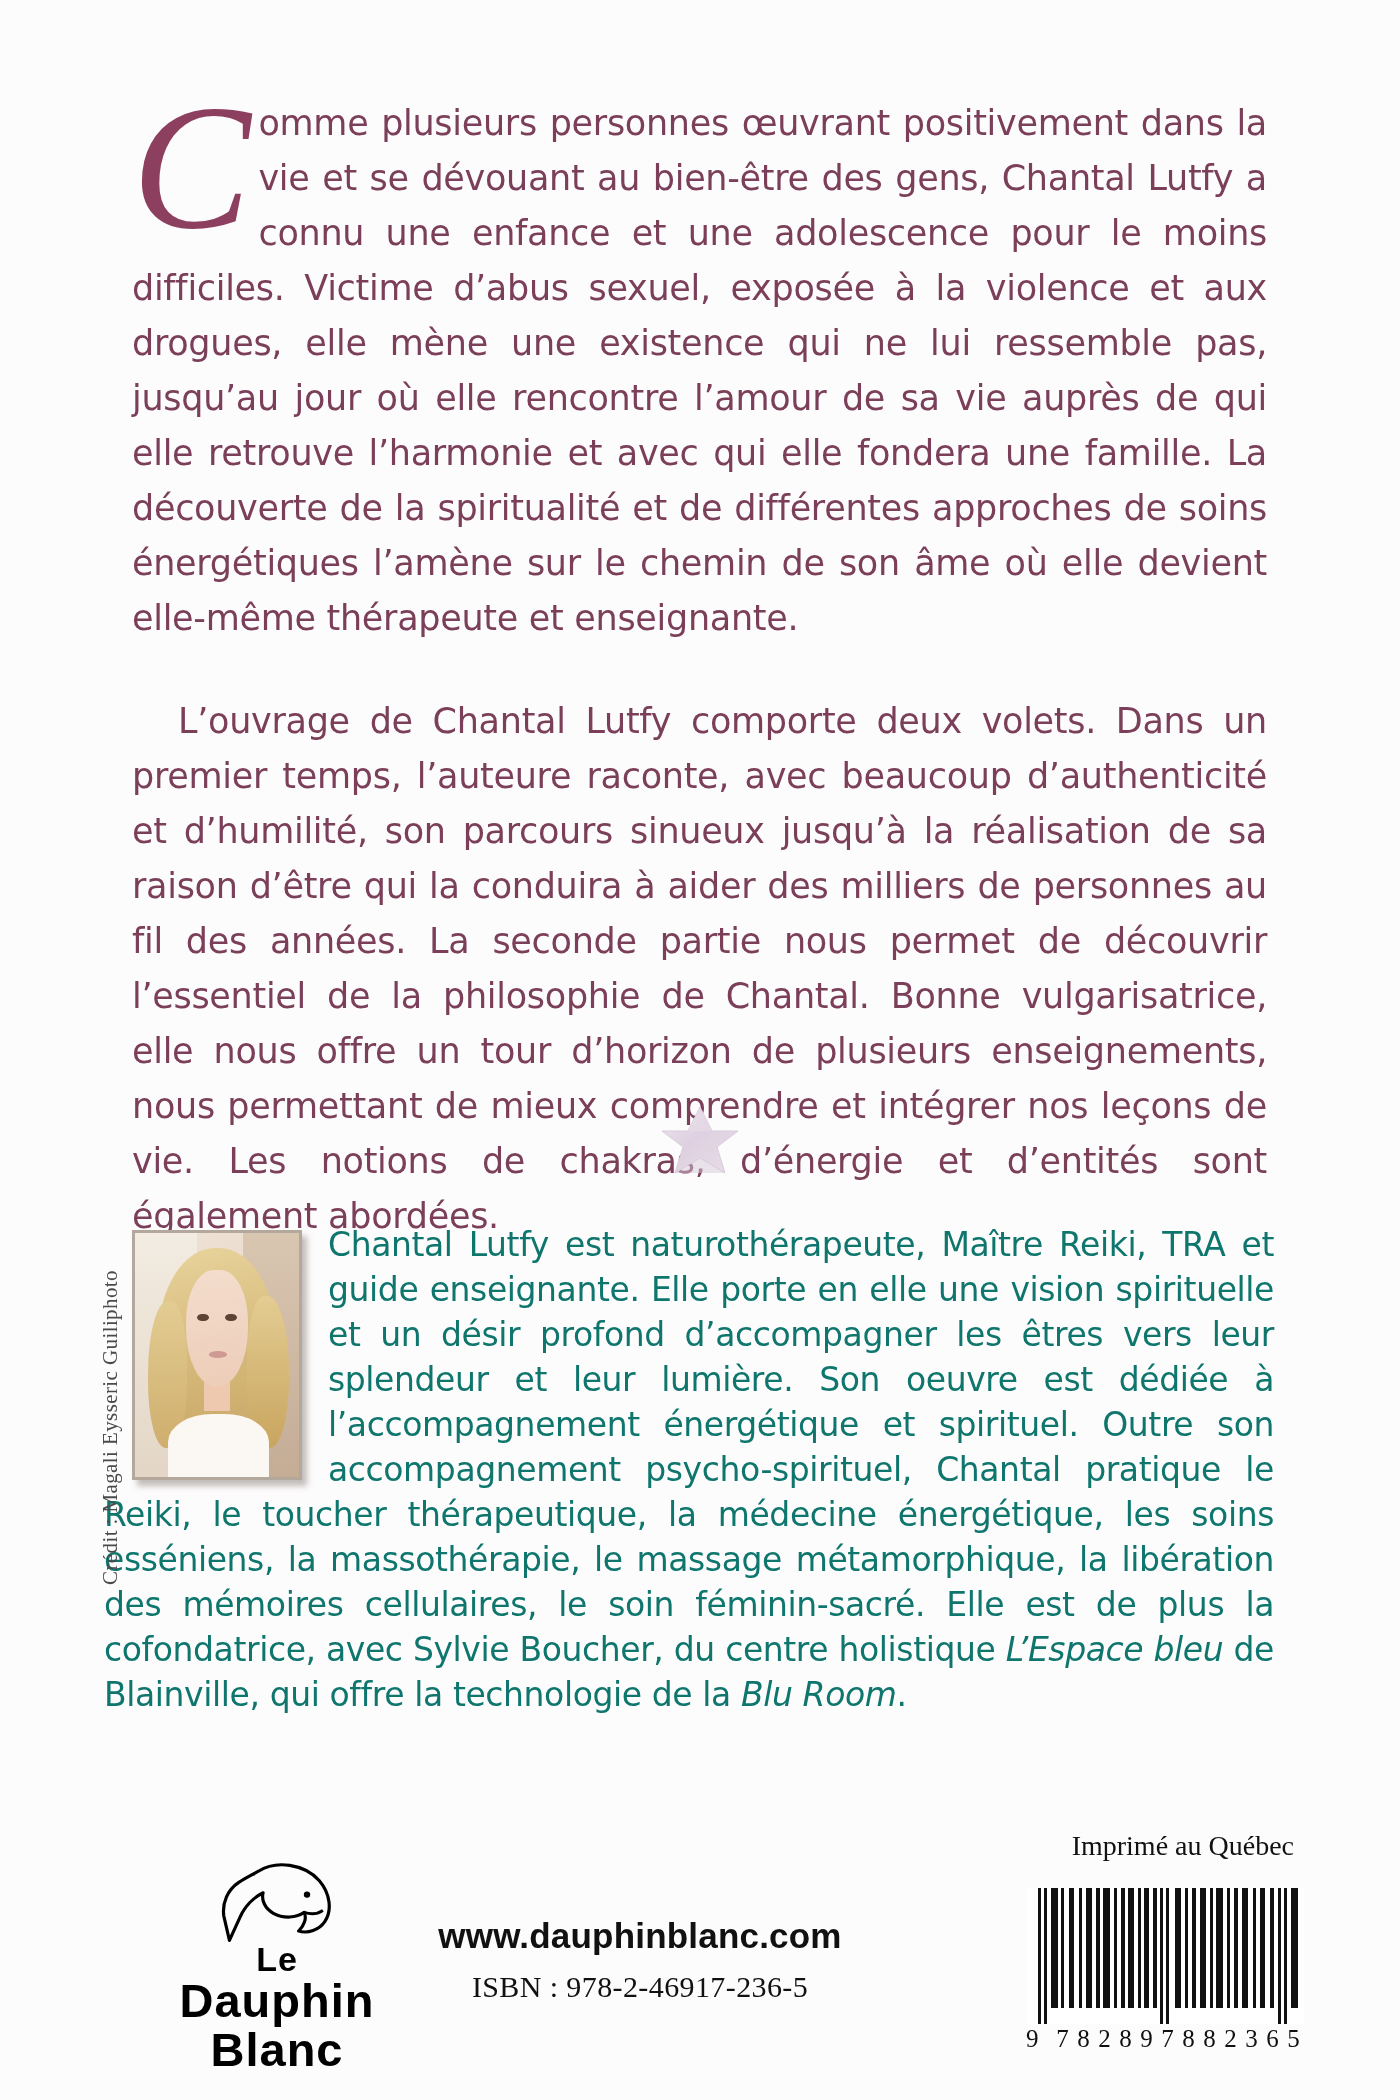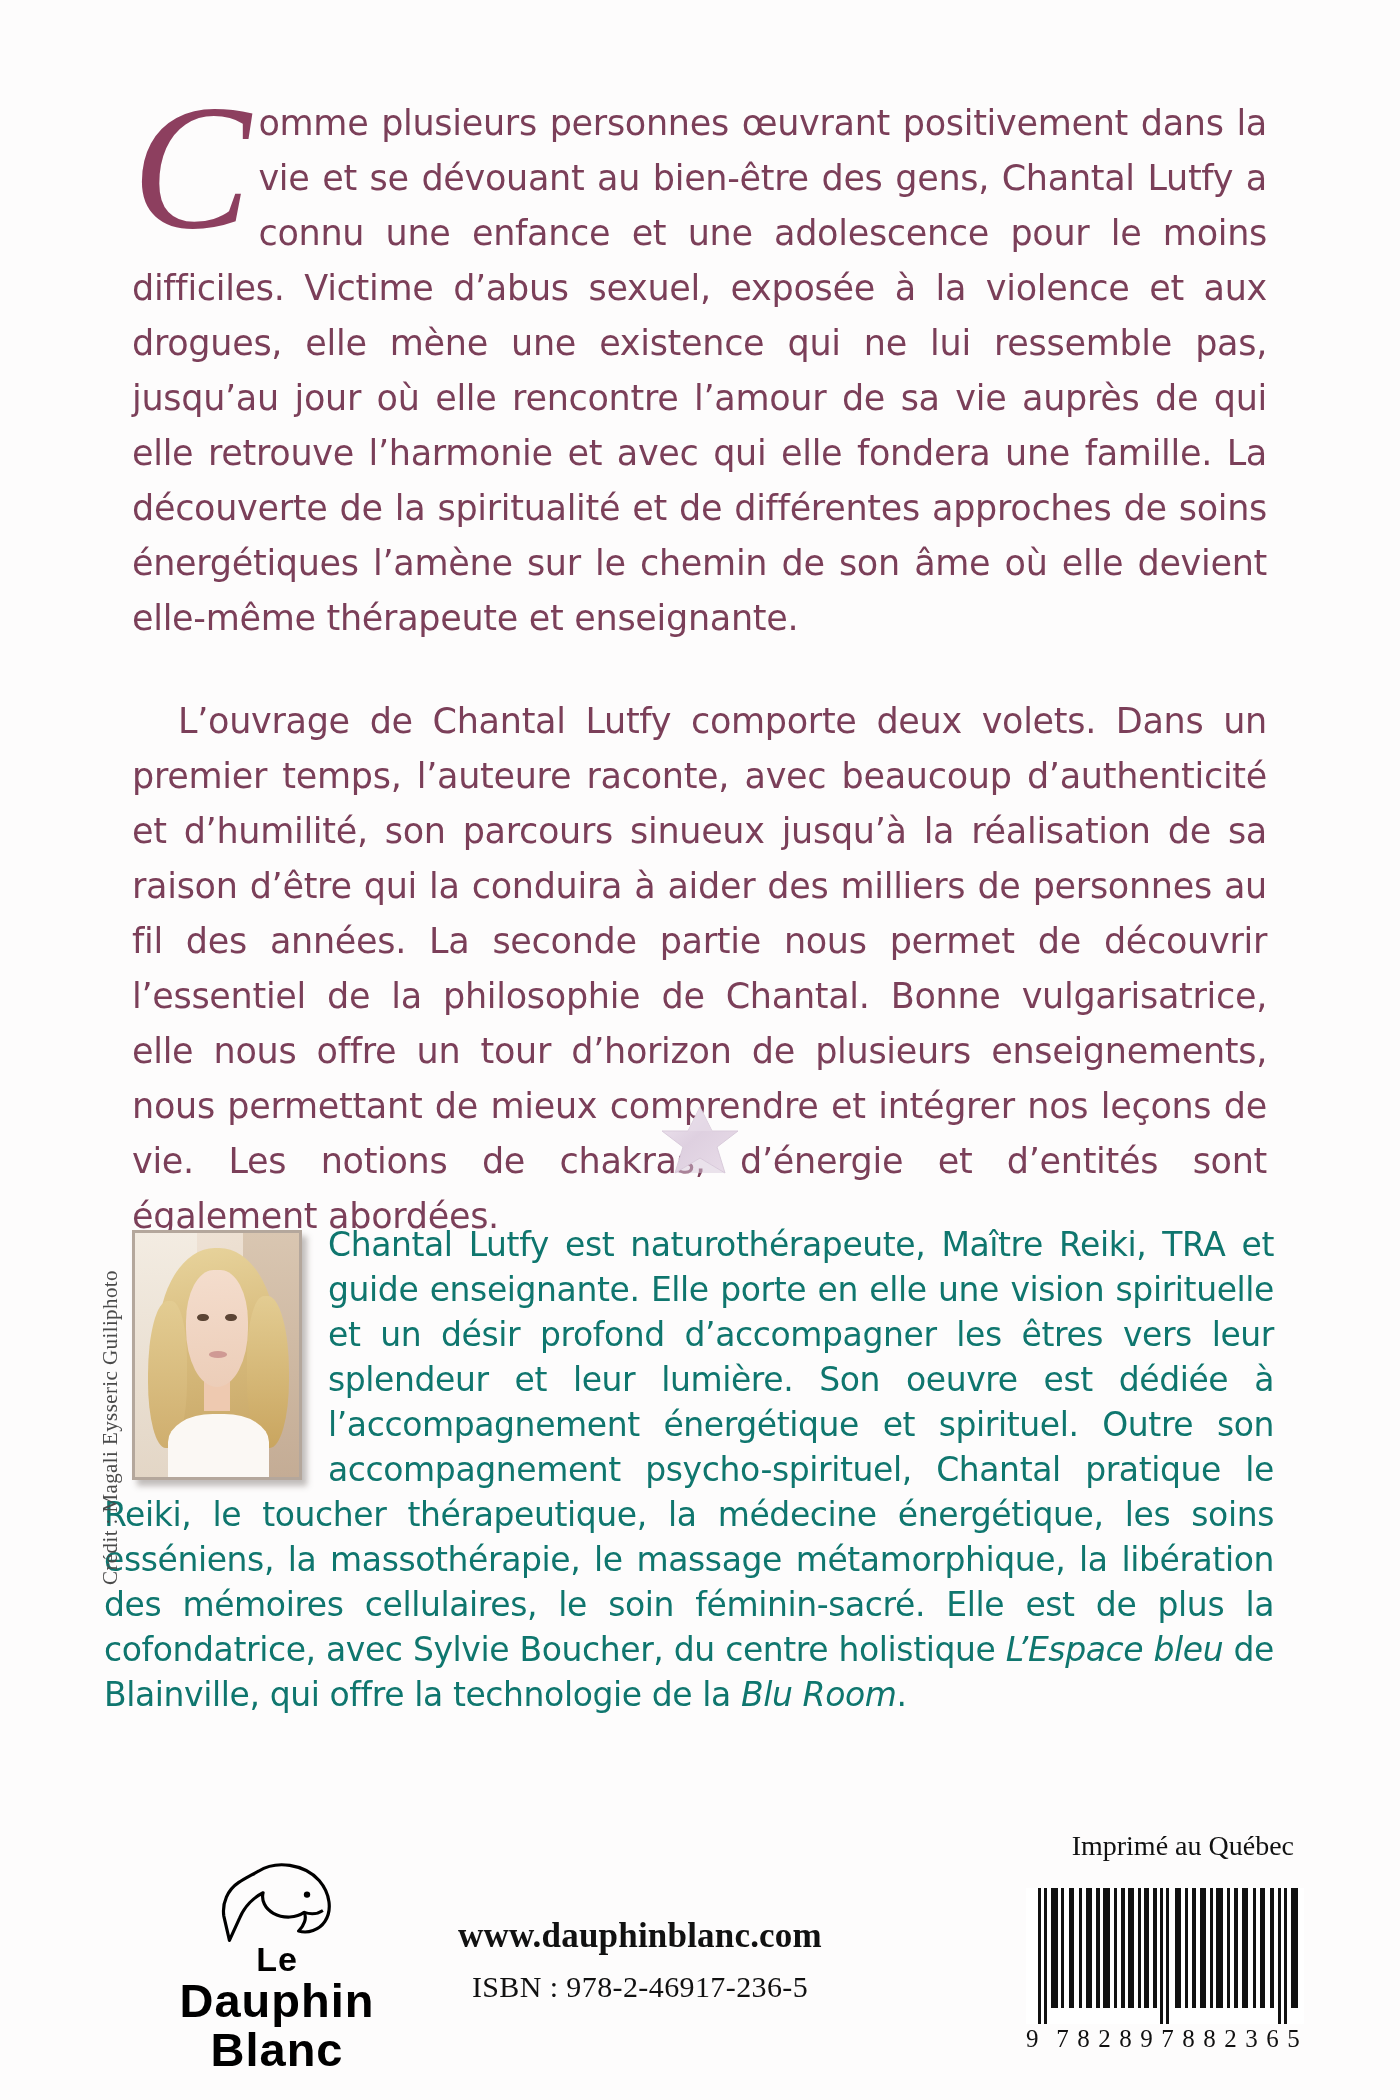--- a/index.html
+++ b/index.html
@@ -160,21 +160,21 @@
     font-family: "Liberation Sans", sans-serif;
     font-weight: bold; font-size: 47px; line-height: 49px;
     letter-spacing: 1px;
   }
 
   .web {
     position: absolute;
     left: 430px; top: 86px;
     width: 420px;
     text-align: center;
-    font-family: Liberation Serif, serif;
+    font-family: Liberation Sans, sans-serif;
     font-weight: bold;
     font-size: 35px;
     color: #111;
     letter-spacing: 0.2px;
   }
   .isbn {
     position: absolute;
     left: 430px; top: 140px;
     width: 420px;
     text-align: center;

